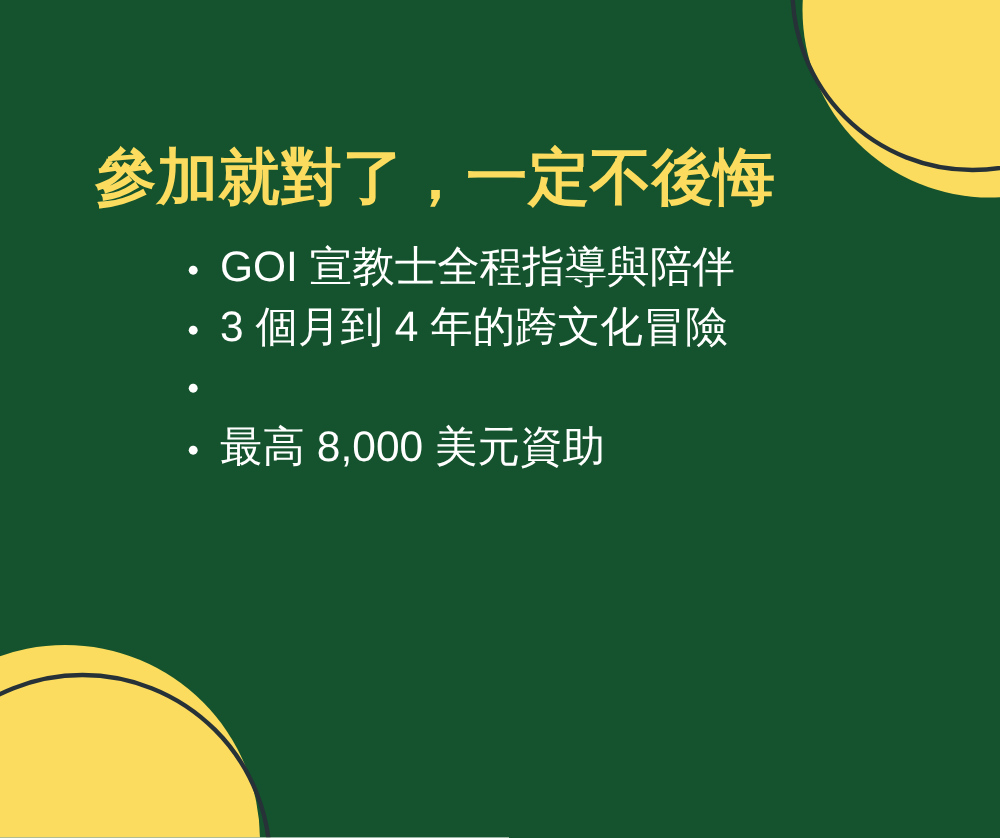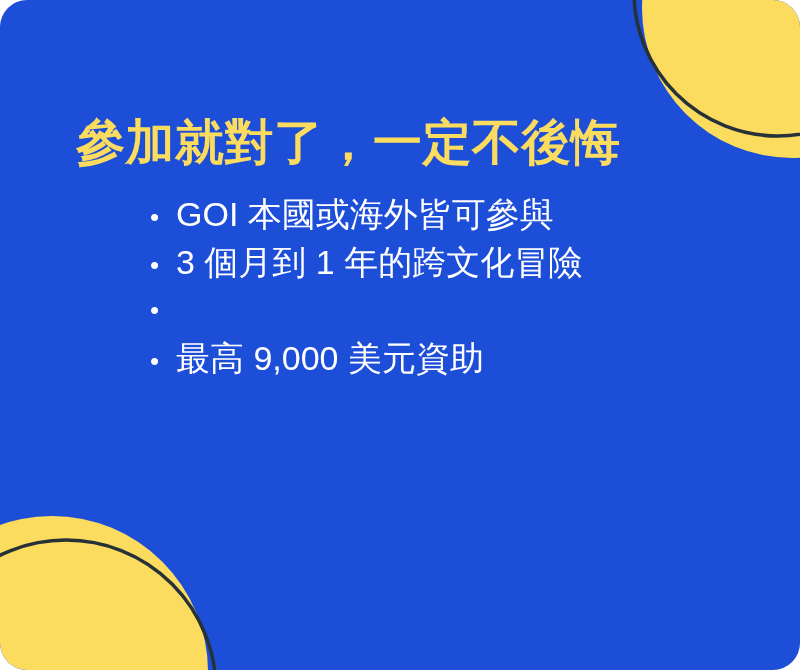--- a/index.html
+++ b/index.html
@@ -5,23 +5,22 @@
   html, body {
     margin: 0;
     padding: 0;
     background: #ffffff;
   }
   .slide {
     position: relative;
     width: 800px;
     height: 670px;
     overflow: hidden;
-    background: #1d4ed8;
+    background: #14532d;
     font-family: "Liberation Sans", "DejaVu Sans", sans-serif;
-    border-radius: 27px;
   }
   .decor-layer {
     position: absolute;
     inset: 0;
     width: 800px;
     height: 670px;
     pointer-events: none;
   }
   .content {
     position: absolute;
@@ -79,29 +78,29 @@
     <circle cx="66" cy="690" r="150" fill="none" stroke="#263238" stroke-width="3.5"></circle>
   </svg>
 
   <div class="content">
 
     <h1 class="title">參加就對了，一定不後悔</h1>
 
     <ul class="bullet-list">
       <li class="bullet-item">
         <span class="bullet-marker">•</span>
-        <span class="bullet-text">GOI 本國或海外皆可參與</span>
+        <span class="bullet-text">GOI 宣教士全程指導與陪伴</span>
       </li>
       <li class="bullet-item">
         <span class="bullet-marker">•</span>
-        <span class="bullet-text">3 個月到 1 年的跨文化冒險</span>
+        <span class="bullet-text">3 個月到 4 年的跨文化冒險</span>
       </li>
       <li class="bullet-item">
         <span class="bullet-marker">•</span>
       </li>
       <li class="bullet-item">
         <span class="bullet-marker">•</span>
-        <span class="bullet-text">最高 9,000 美元資助</span>
+        <span class="bullet-text">最高 8,000 美元資助</span>
       </li>
     </ul>
 
   </div>
 </div>
 
 </body></html>

